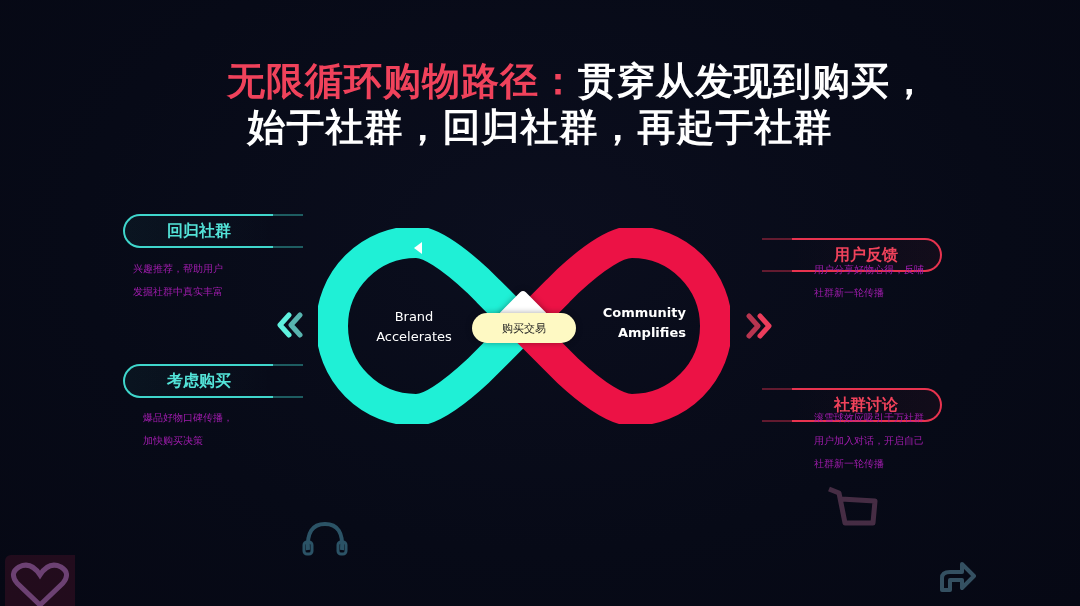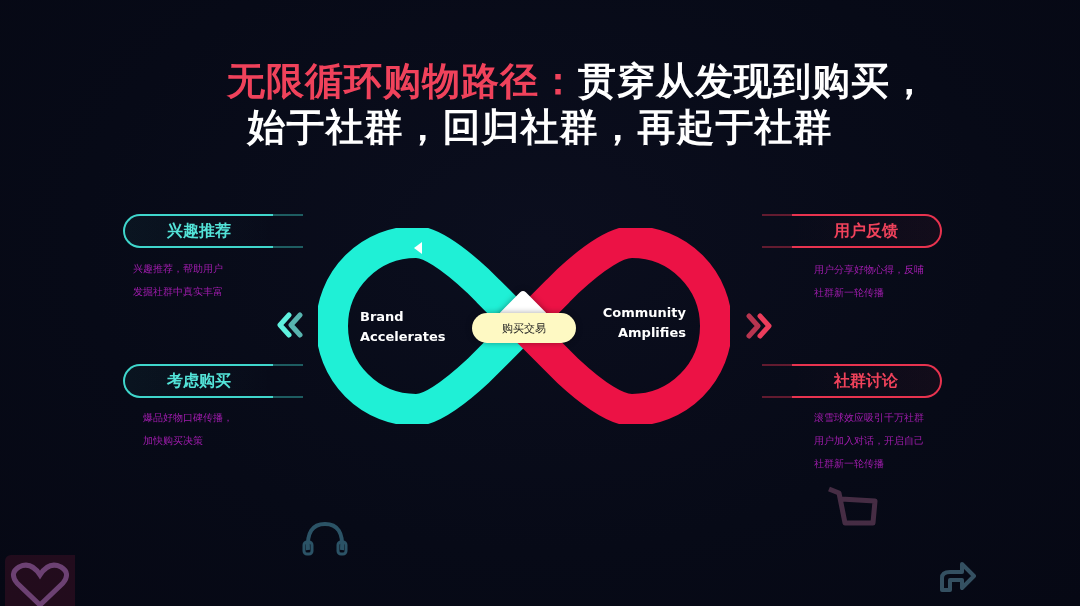--- a/index.html
+++ b/index.html
@@ -30,20 +30,21 @@
   }
   .pill.teal::after {
     content:""; position:absolute; right:-30px; top:-2px; width:30px; height:34px;
     border-top:2px solid rgba(63,214,204,0.4); border-bottom:2px solid rgba(63,214,204,0.4);
     box-sizing:border-box;
   }
   .pill.red {
     border:2px solid #e8334f; border-left:none; border-radius:0 18px 18px 0;
     color:#f0425b;
     background: linear-gradient(270deg, rgba(232,51,79,0.05), rgba(0,0,0,0));
+    margin-top: 24px;
   }
   .pill.red::before {
     content:""; position:absolute; left:-30px; top:-2px; width:30px; height:34px;
     border-top:2px solid rgba(232,51,79,0.4); border-bottom:2px solid rgba(232,51,79,0.4);
     box-sizing:border-box;
   }
   .desc {
     position:absolute; font-size:10px; line-height:23px; color:#a21caf;
   }
   .arrow {
@@ -66,21 +67,21 @@
   <rect x="4" y="24" width="8" height="12" rx="3" fill="none" stroke="#4a8fa8" stroke-width="3"></rect>
   <rect x="38" y="24" width="8" height="12" rx="3" fill="none" stroke="#4a8fa8" stroke-width="3"></rect>
 </svg>
 <svg class="bgicon" style="left:825px;top:485px" width="55" height="45" viewBox="0 0 55 45">
   <path d="M4 4 L14 8 L20 38 L48 38 L50 16 L16 14" fill="none" stroke="#7a4a6a" stroke-width="5" stroke-linejoin="round"></path>
 </svg>
 <svg class="bgicon" style="left:938px;top:560px" width="40" height="34" viewBox="0 0 40 34">
   <path d="M4 30 L4 18 Q4 12 12 12 L24 12 L24 4 L36 16 L24 28 L24 20 L12 20 L12 30 Z" fill="none" stroke="#5a8aa0" stroke-width="4" stroke-linejoin="round"></path>
 </svg>
 
-<div class="pill teal" style="left:123px;top:214px;">兴趣推荐</div>
+<div class="pill teal" style="left:123px;top:214px;">回归社群</div>
 <div class="desc" style="left:133px;top:257px;">
   <div>兴趣推荐，帮助用户</div>
   <div>发掘社群中真实丰富</div>
 </div>
 
 <div class="pill teal" style="left:123px;top:364px;">考虑购买</div>
 <div class="desc" style="left:143px;top:406px;">
   <div>爆品好物口碑传播，</div>
   <div>加快购买决策</div>
 </div>
@@ -123,21 +124,21 @@
   <path d="M205 98 L160 53 Q118 14 98 14 A84 84 0 1 0 98 182 Q118 182 160 143 L205 98" fill="none" stroke="#1ff0d6" stroke-width="32"></path>
 
   <path d="M205 98 L250 53 Q292 14 314 14 A84 84 0 1 1 314 182 Q292 182 250 143 L205 98" fill="none" stroke="#ec1245" stroke-width="32"></path>
 
   <path d="M170 63 L205 98" stroke="url(#gTR)" stroke-width="32" fill="none"></path>
   <path d="M240 63 L205 98" stroke="url(#gRL)" stroke-width="32" fill="none"></path>
 
   <path d="M104 14 L96 20 L104 26 Z" fill="#ffffff"></path>
 </svg>
 
-<div style="position:absolute;left:360px;top:307px;width:108px;font-size:13px;font-weight:bold;line-height:20px;">
+<div style="position:absolute;left:360px;top:307px;width:108px;text-align:center;font-size:13px;font-weight:normal;line-height:20px;">
   <div>Brand</div>
   <div>Accelerates</div>
 </div>
 <div style="position:absolute;left:578px;top:303px;width:108px;text-align:right;font-size:13px;font-weight:bold;line-height:20px;">
   <div>Community</div>
   <div>Amplifies</div>
 </div>
 
 <div style="position:absolute;left:505px;top:297px;width:36px;height:36px;background:#fff;transform:rotate(45deg);border-radius:4px;box-shadow:0 0 6px rgba(0,0,0,0.4);"></div>
 <div style="position:absolute;left:472px;top:313px;width:104px;height:30px;background:#fef9c3;border-radius:15px;box-shadow:0 0 6px rgba(0,0,0,0.35);display:flex;align-items:center;justify-content:center;color:#222;font-size:11px;">

